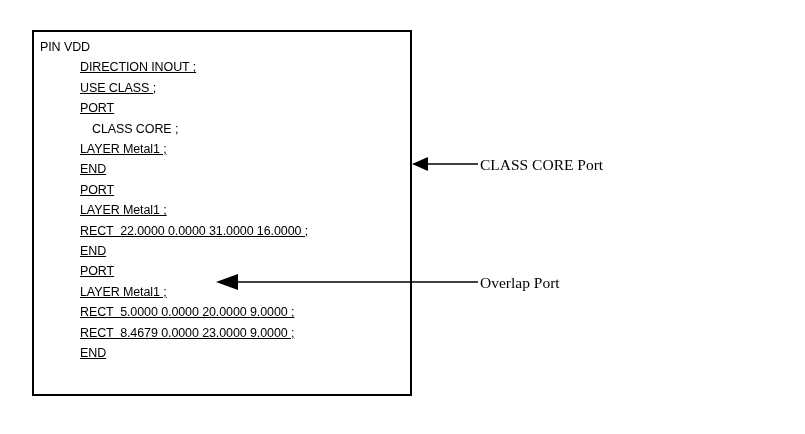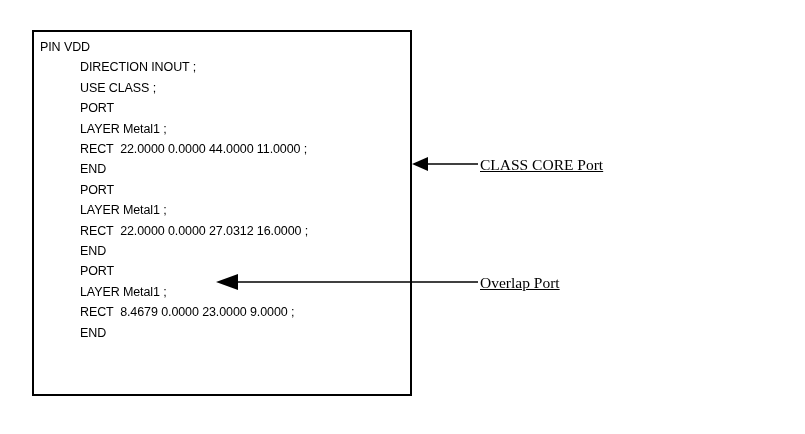--- a/index.html
+++ b/index.html
@@ -47,32 +47,31 @@
 
   .code-line {
     font-family: "Liberation Sans", sans-serif;
     font-size: 12.5px;
     line-height: 20.4px;
     color: #000000;
     white-space: pre;
     letter-spacing: -0.1px;
   }
   .ind-0 { padding-left: 0px; }
-  .ind-1 { padding-left: 40px; }
+  .ind-1 { padding-left: 40px; text-decoration: underline; }
   .ind-2 { padding-left: 52px; }
 
   
   .callout-label {
     position: absolute;
     font-family: "Liberation Serif", serif;
     font-size: 15.5px;
     color: #000000;
     white-space: nowrap;
     line-height: 1;
-    text-decoration: underline;
   }
   #label-class-core-port { left: 480px; top: 157px; }
   #label-overlap-port    { left: 480px; top: 275px; }
 
   #annotation-layer {
     position: absolute;
     left: 0;
     top: 0;
     width: 805px;
     height: 434px;
@@ -83,29 +82,30 @@
 <body>
 
 <div id="figure">
 
   <div id="code-box">
     <div id="code-listing">
         <div class="code-line ind-0">PIN VDD</div>
         <div class="code-line ind-1">DIRECTION INOUT ;</div>
         <div class="code-line ind-1">USE CLASS ;</div>
         <div class="code-line ind-1">PORT</div>
+        <div class="code-line ind-2">CLASS CORE ;</div>
         <div class="code-line ind-1">LAYER Metal1 ;</div>
-        <div class="code-line ind-1">RECT  22.0000 0.0000 44.0000 11.0000 ;</div>
         <div class="code-line ind-1">END</div>
         <div class="code-line ind-1">PORT</div>
         <div class="code-line ind-1">LAYER Metal1 ;</div>
-        <div class="code-line ind-1">RECT  22.0000 0.0000 27.0312 16.0000 ;</div>
+        <div class="code-line ind-1">RECT  22.0000 0.0000 31.0000 16.0000 ;</div>
         <div class="code-line ind-1">END</div>
         <div class="code-line ind-1">PORT</div>
         <div class="code-line ind-1">LAYER Metal1 ;</div>
+        <div class="code-line ind-1">RECT  5.0000 0.0000 20.0000 9.0000 ;</div>
         <div class="code-line ind-1">RECT  8.4679 0.0000 23.0000 9.0000 ;</div>
         <div class="code-line ind-1">END</div>
       </div>
   </div>
 
   <svg id="annotation-layer" width="805" height="434" viewBox="0 0 805 434" xmlns="http://www.w3.org/2000/svg">
 
     <g>
       <line x1="414" y1="164" x2="478" y2="164" stroke="#000000" stroke-width="1.6"></line>
       <polygon points="412,164 428,157 428,171" fill="#000000"></polygon>

